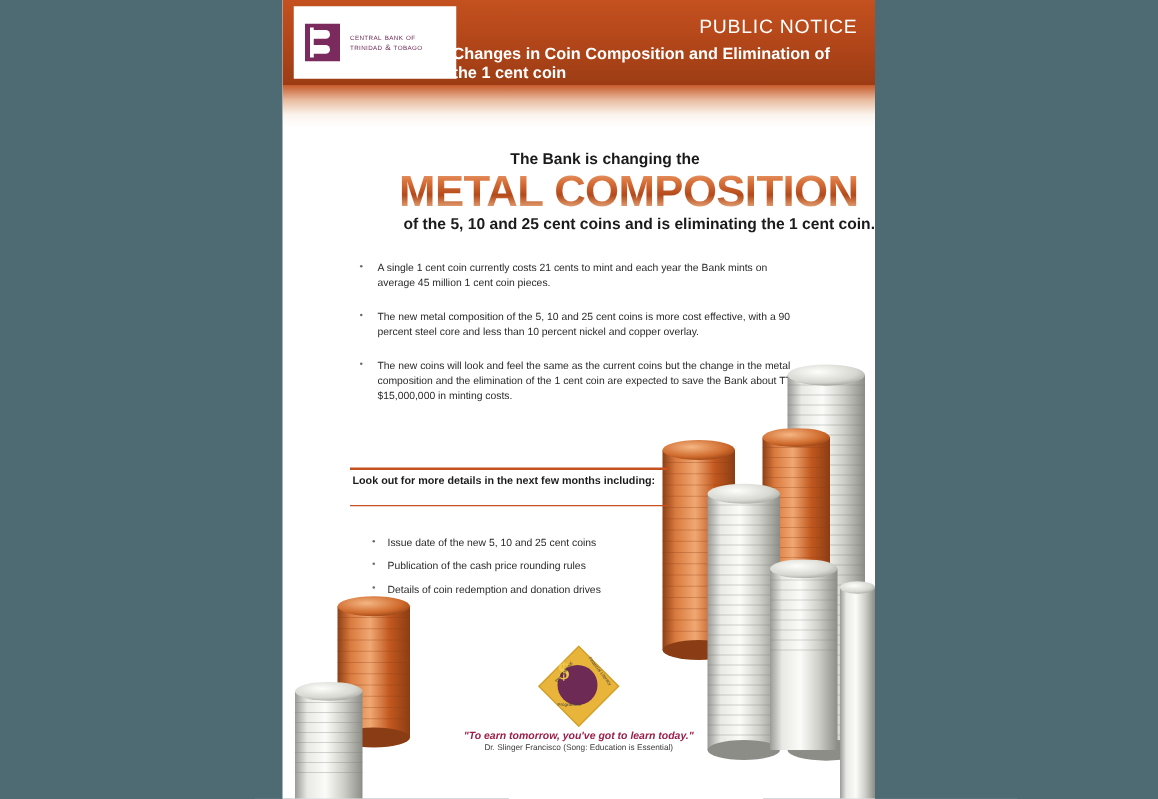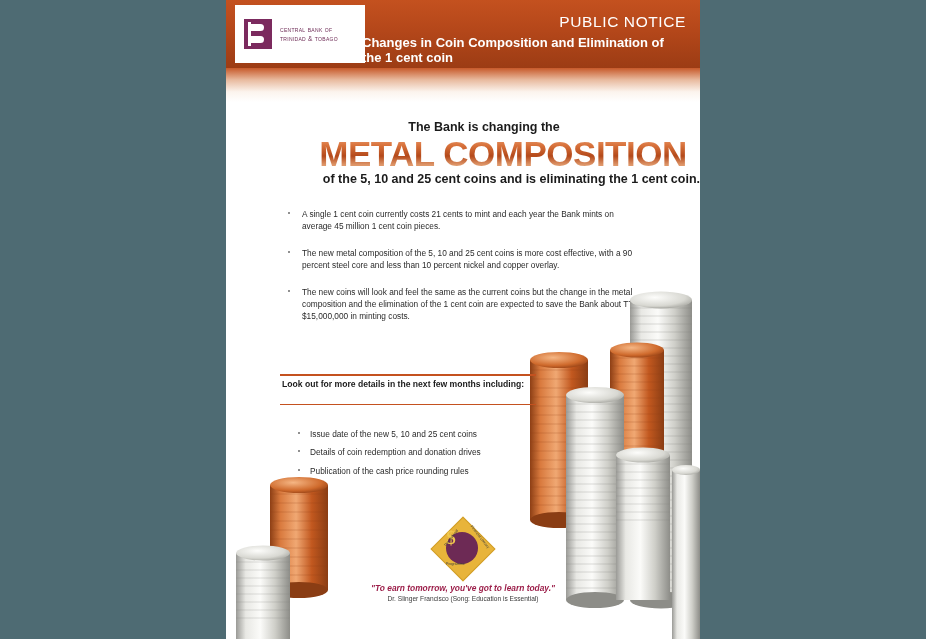--- a/index.html
+++ b/index.html
@@ -516,25 +516,25 @@
   <div class="lookout-rule-top"></div>
   <div class="lookout-title">Look out for more details in the next few months including:</div>
   <div class="lookout-rule-bot"></div>
   <div class="lookout-list">
     <div class="bullet">
       <span class="dot"></span>
       <span>Issue date of the new 5, 10 and 25 cent coins</span>
     </div>
     <div class="bullet">
       <span class="dot"></span>
-      <span>Details of coin redemption and donation drives</span>
+      <span>Publication of the cash price rounding rules</span>
     </div>
     <div class="bullet">
       <span class="dot"></span>
-      <span>Publication of the cash price rounding rules</span>
+      <span>Details of coin redemption and donation drives</span>
     </div>
   </div>
 
   <div class="seal">
     <div class="diamond"></div>
     <div class="inner"></div>
     <div class="dollar">$</div>
     <div class="seal-ring-text">
       <span class="seal-t1">The National</span>
       <span class="seal-t2">Financial Literacy</span>

